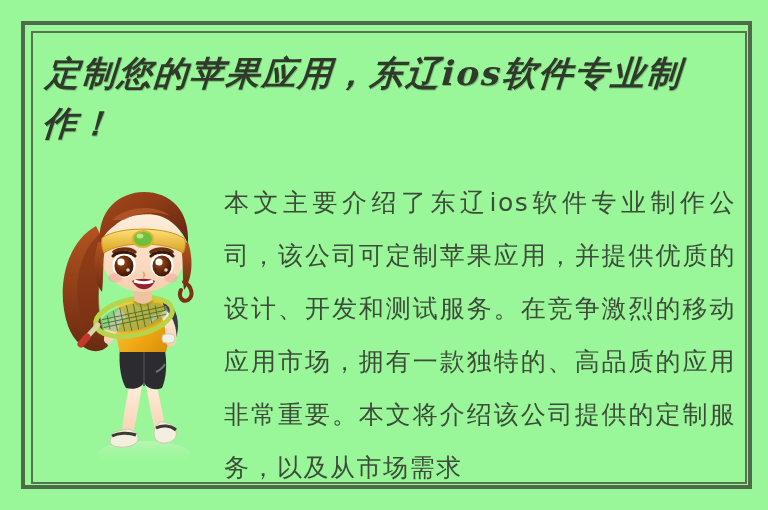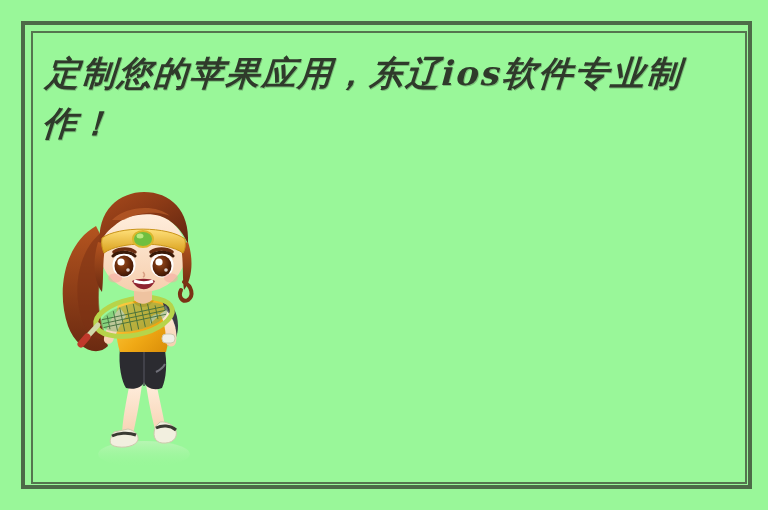--- a/index.html
+++ b/index.html
@@ -226,14 +226,15 @@
       <ellipse cx="63" cy="92" rx="7" ry="4.5" fill="#f6a8a0" opacity="0.55"></ellipse>
       <ellipse cx="119" cy="92" rx="7" ry="4.5" fill="#f6a8a0" opacity="0.55"></ellipse>
 
       <path d="M91 86 C93 88 93 90 91 91" stroke="#d9a184" stroke-width="1.6" fill="none"></path>
 
       <path d="M80 95 C86 106 98 106 103 95 C98 92 85 92 80 95 Z" fill="#8f2230"></path>
       <path d="M82 95 C88 97 96 97 101 95" stroke="#ffffff" stroke-width="3" fill="none"></path>
     </svg>
   </div>
 
+  <div class="body-text">本文主要介绍了东辽ios软件专业制作公司，该公司可定制苹果应用，并提供优质的设计、开发和测试服务。在竞争激烈的移动应用市场，拥有一款独特的、高品质的应用非常重要。本文将介绍该公司提供的定制服务，以及从市场需求</div>
 
 </div>
 
 </body></html>

